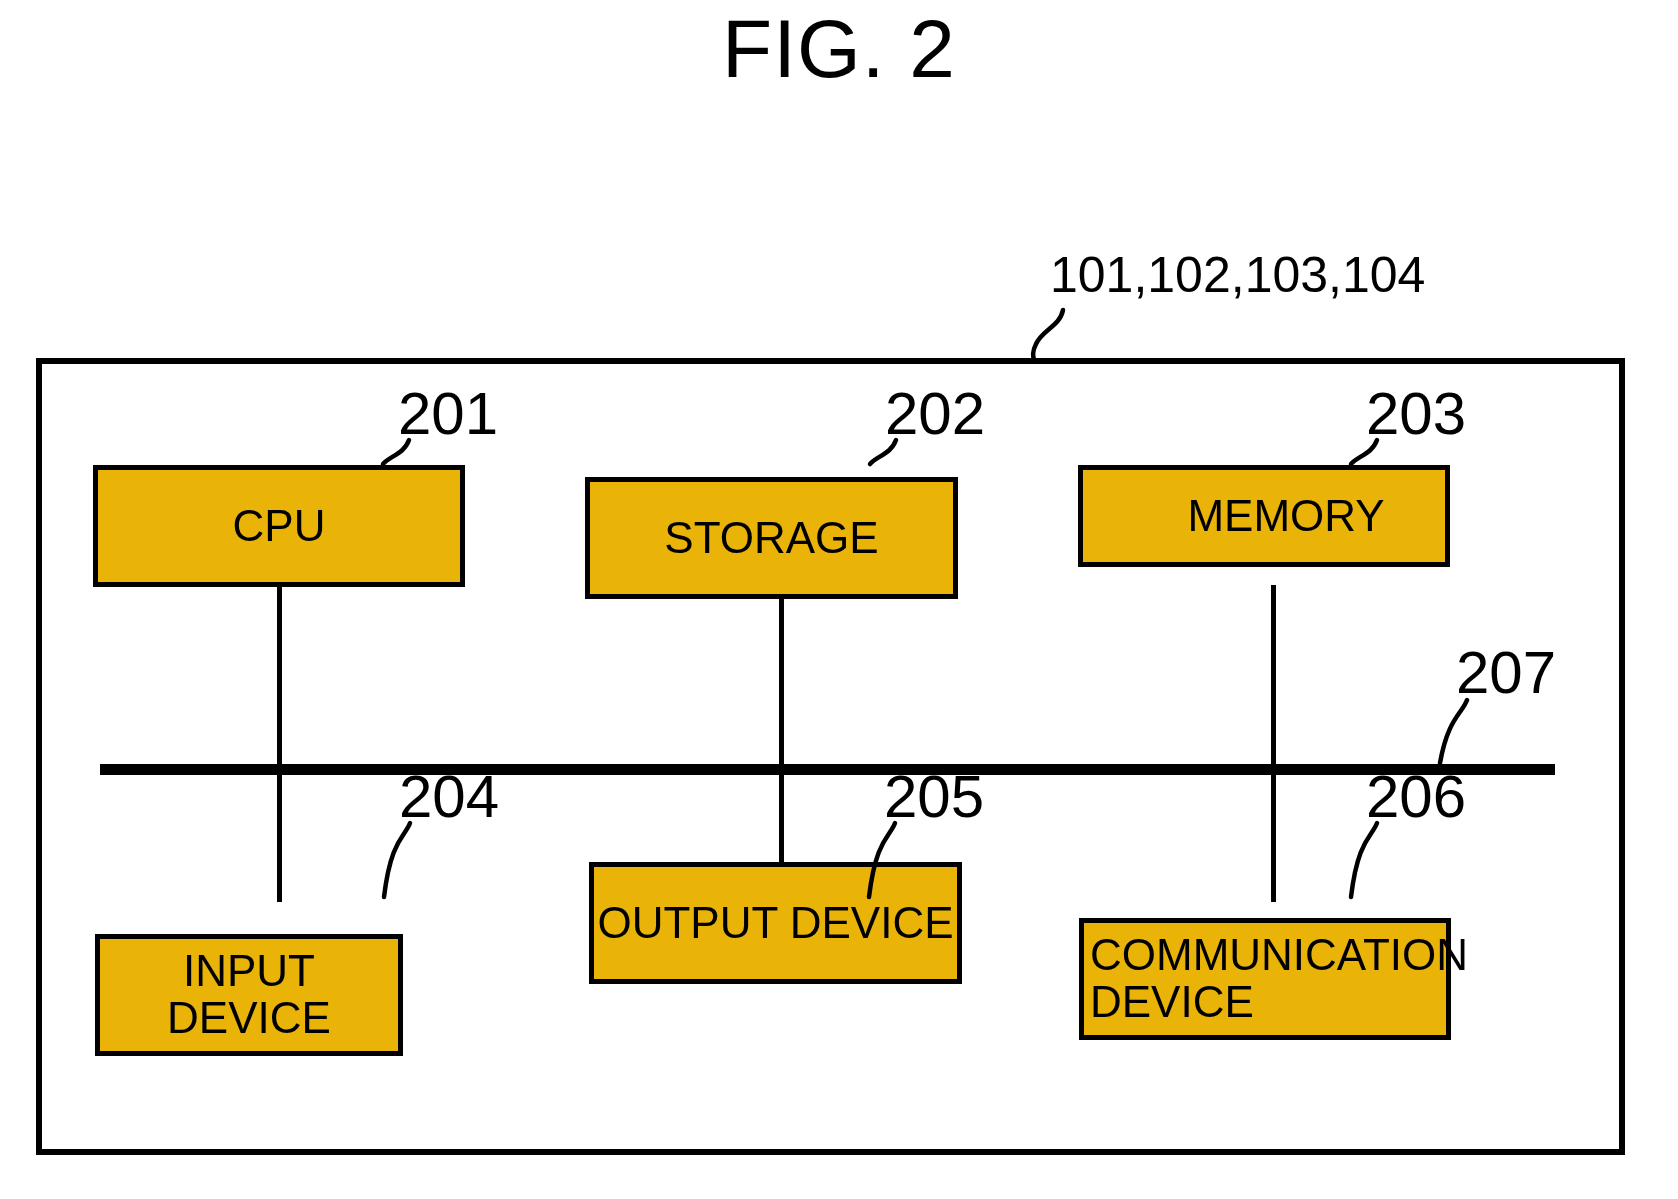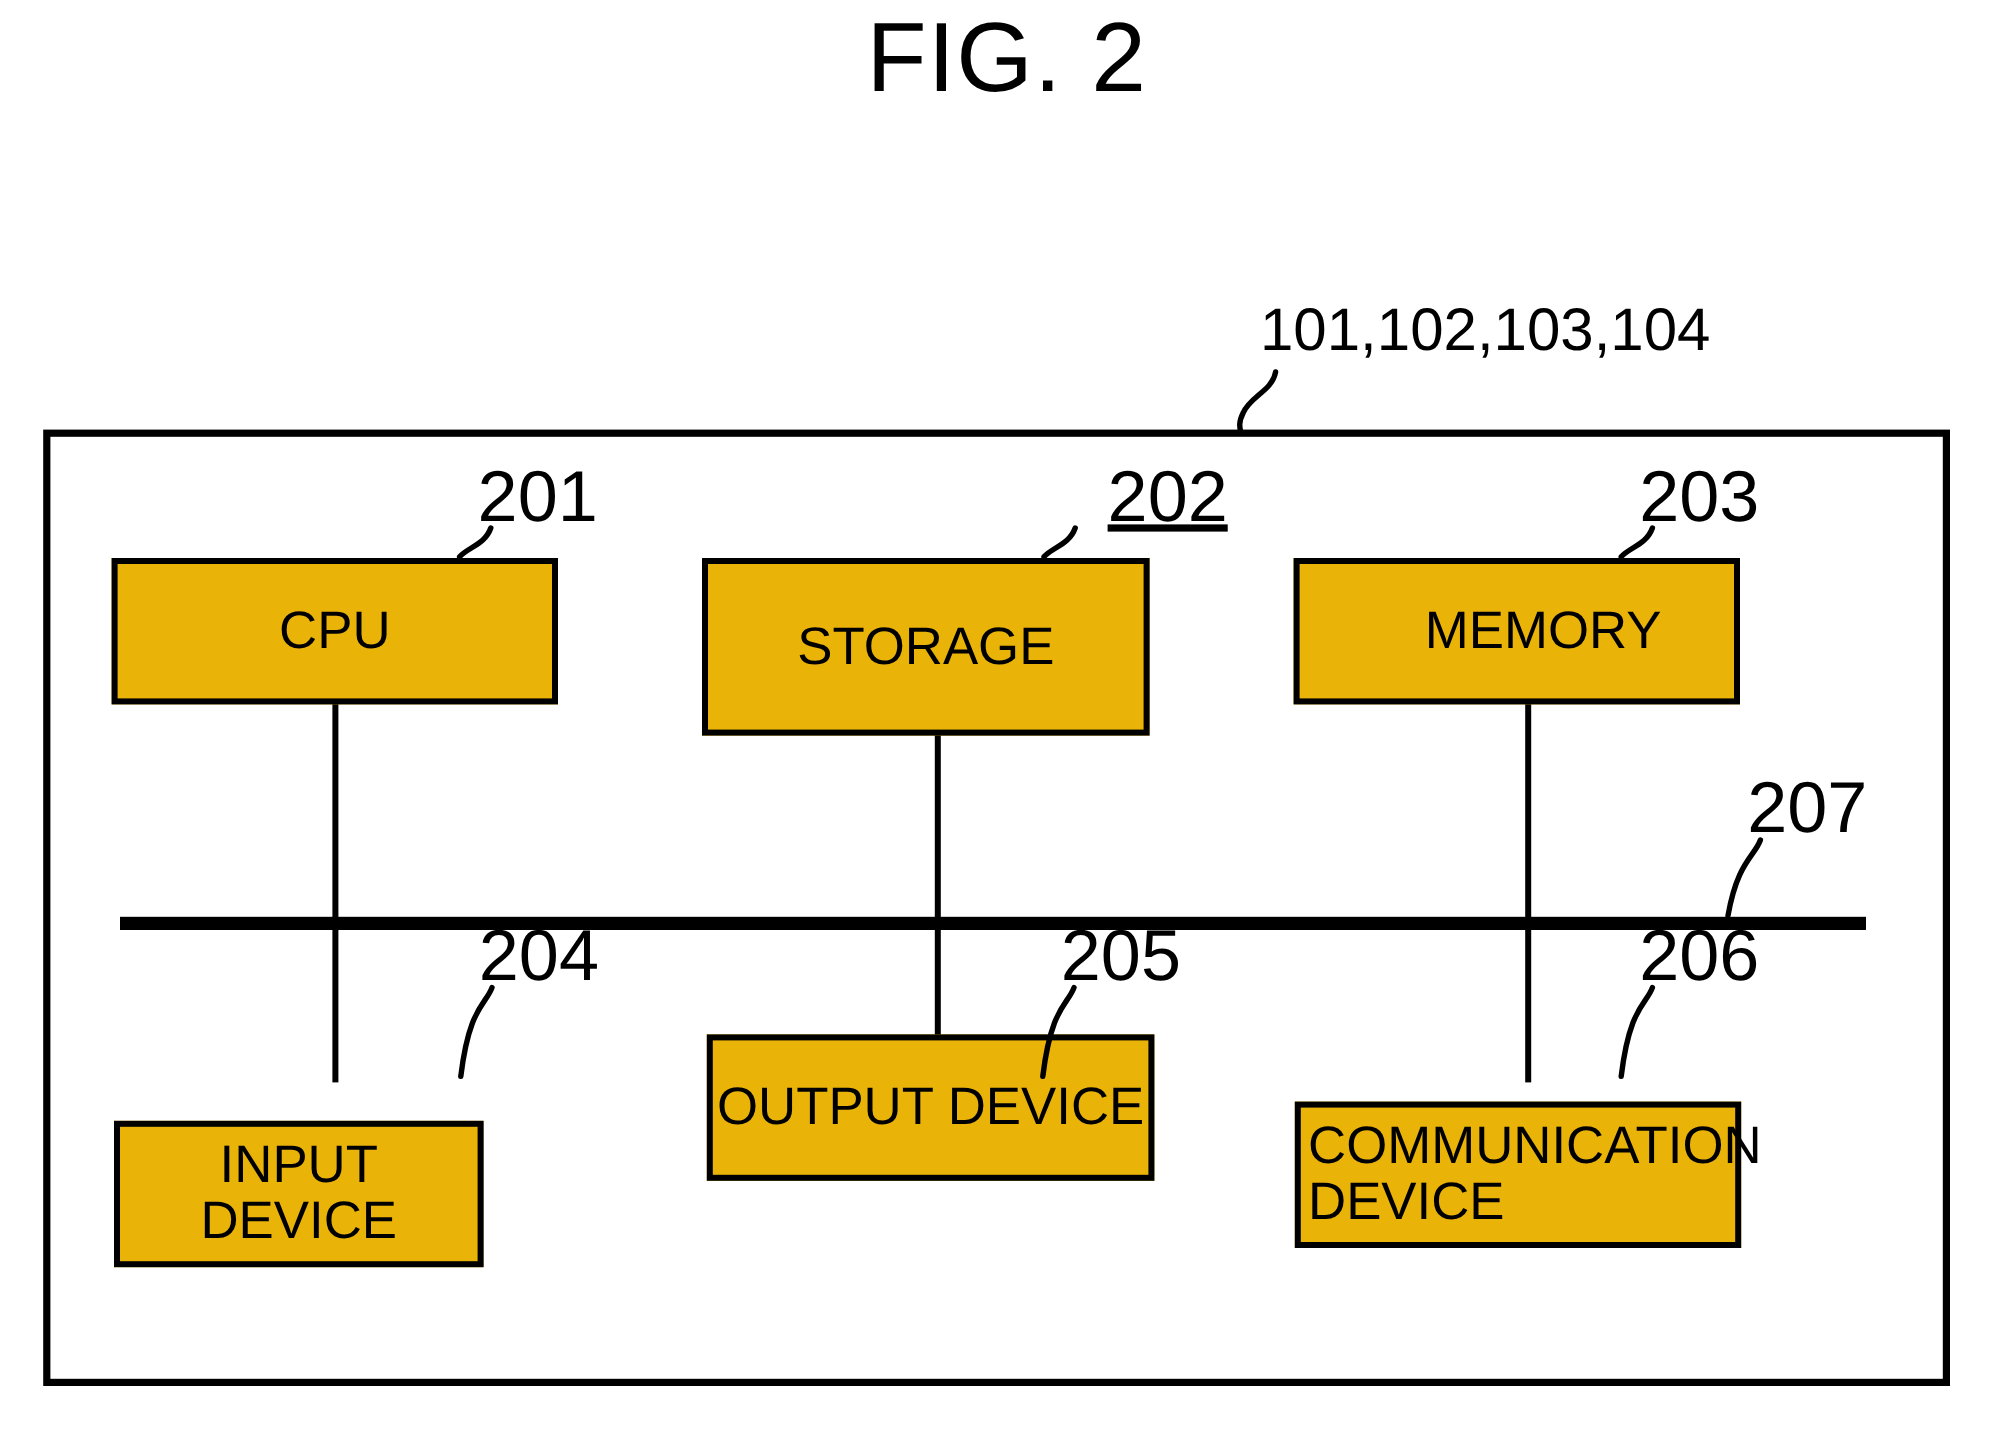--- a/index.html
+++ b/index.html
@@ -68,22 +68,22 @@
     padding-left: 6px;
     margin-top: 20px;
   }
   .comp-label {
     display: block;
     white-space: pre-line;
   }
 
   
   .box-cpu     { left: 93px;  top: 465px; width: 372px; height: 122px; }
-  .box-storage { left: 585px; top: 465px; width: 373px; height: 148px; }
-  .box-memory  { left: 1078px;top: 465px; width: 372px; height: 122px; padding-left: 44px; }
+  .box-storage { left: 585px; top: 477px; width: 373px; height: 122px; }
+  .box-memory  { left: 1078px;top: 465px; width: 372px; height: 102px; padding-left: 44px; }
   
   .box-input   { left: 95px;  top: 898px; width: 308px; height: 122px; margin-top: 36px; }
   .box-output  { left: 589px; top: 862px; width: 373px; height: 122px; }
   .box-comm    { left: 1079px;top: 898px; width: 372px; height: 122px; }
 
   
   .bus-line {
     position: absolute;
     left: 100px;
     top: 764px;
@@ -111,21 +111,21 @@
 
   
   .ref-num {
     position: absolute;
     font-size: 60px;
     line-height: 1;
     white-space: nowrap;
     z-index: 8;
   }
   .ref-201 { left: 398px;  top: 384px; }
-  .ref-202 { left: 923px;  top: 384px; text-decoration: underline; }
+  .ref-202 { left: 885px;  top: 384px; }
   .ref-203 { left: 1366px; top: 384px; }
   .ref-204 { left: 399px;  top: 767px; }
   .ref-205 { left: 884px;  top: 767px; }
   .ref-206 { left: 1366px; top: 767px; }
   .ref-207 { left: 1456px; top: 643px; }
   .ref-top { left: 1050px; top: 250px; font-size: 50px; }
 
   
   .leader-svg {
     position: absolute;

